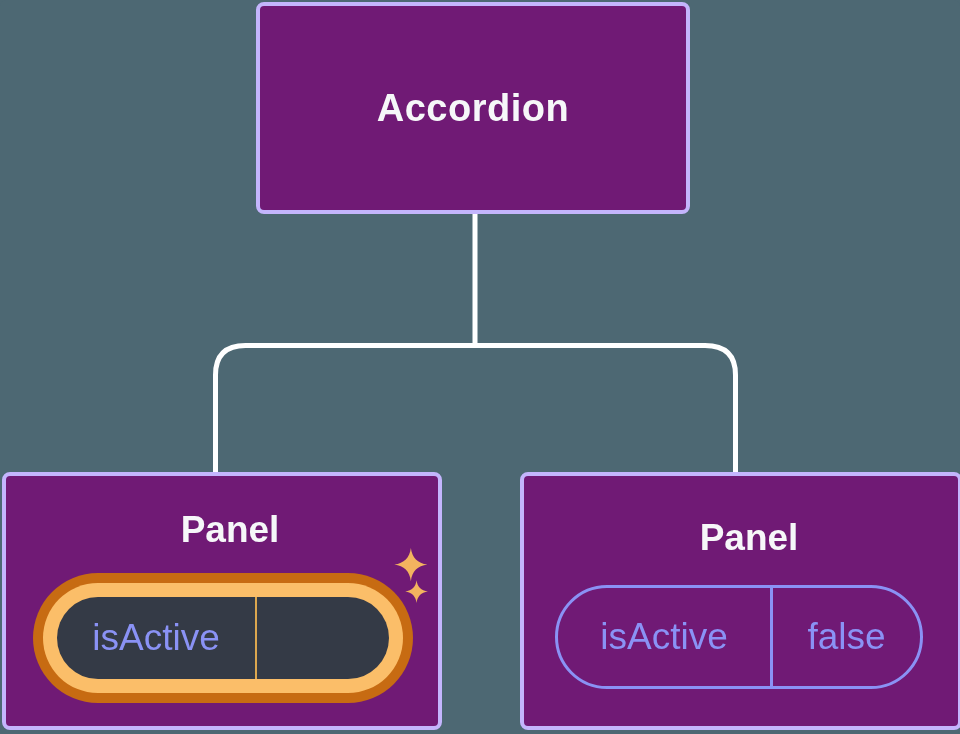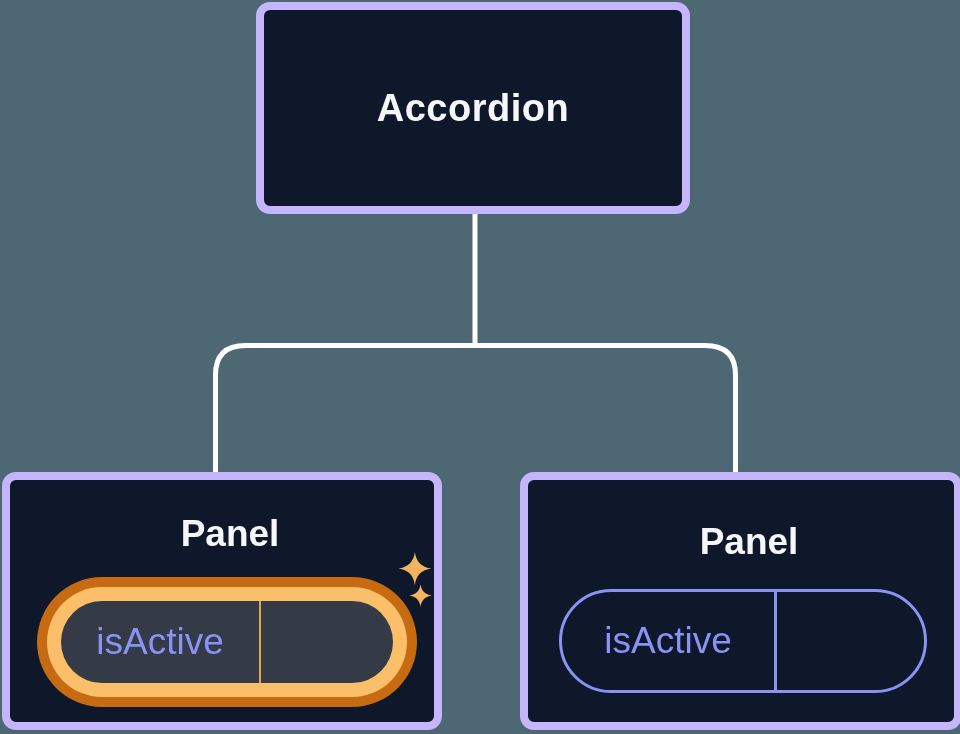--- a/index.html
+++ b/index.html
@@ -9,23 +9,23 @@
     background:#4d6873;
     overflow:hidden;
     font-family:"Liberation Sans", sans-serif;
     border-radius:6px;
   }
   .connectors { position:absolute; left:0; top:0; width:960px; height:734px; }
   .connectors path { stroke:#ffffff; stroke-width:5; fill:none; }
 
   .node {
     position:absolute;
-    background:#0f172a;
-    border:8px solid #c4b5fd;
-    border-radius:14px;
+    background:#701a75;
+    border:4px solid #c4b5fd;
+    border-radius:8px;
     box-sizing:border-box;
   }
   .root-node {
     left:256px; top:2px; width:434px; height:212px;
     display:flex; align-items:center; justify-content:center;
   }
   .root-label {
     color:#f6f7f9; font-size:38px; font-weight:600; letter-spacing:0.5px;
   }
   .panel-left  { left:2px;   top:472px; width:440px; height:258px; }
@@ -105,16 +105,17 @@
       <path d="M19 2 C20.2 11.5 25.5 16.8 35 18 C25.5 19.2 20.2 24.5 19 34 C17.8 24.5 12.5 19.2 3 18 C12.5 16.8 17.8 11.5 19 2 Z"></path>
       <path d="M24.5 33 C25.3 39.4 28.9 43 35.5 44 C28.9 45 25.3 48.6 24.5 55 C23.7 48.6 20.1 45 13.5 44 C20.1 43 23.7 39.4 24.5 33 Z"></path>
     </svg>
   </div>
 
   <div class="node panel-right">
     <div class="panel-title">Panel</div>
 
     <div class="pill-plain">
       <div class="cell key">isActive</div>
+      <div class="cell val">false</div>
     </div>
   </div>
 
 </div>
 
 </body></html>

